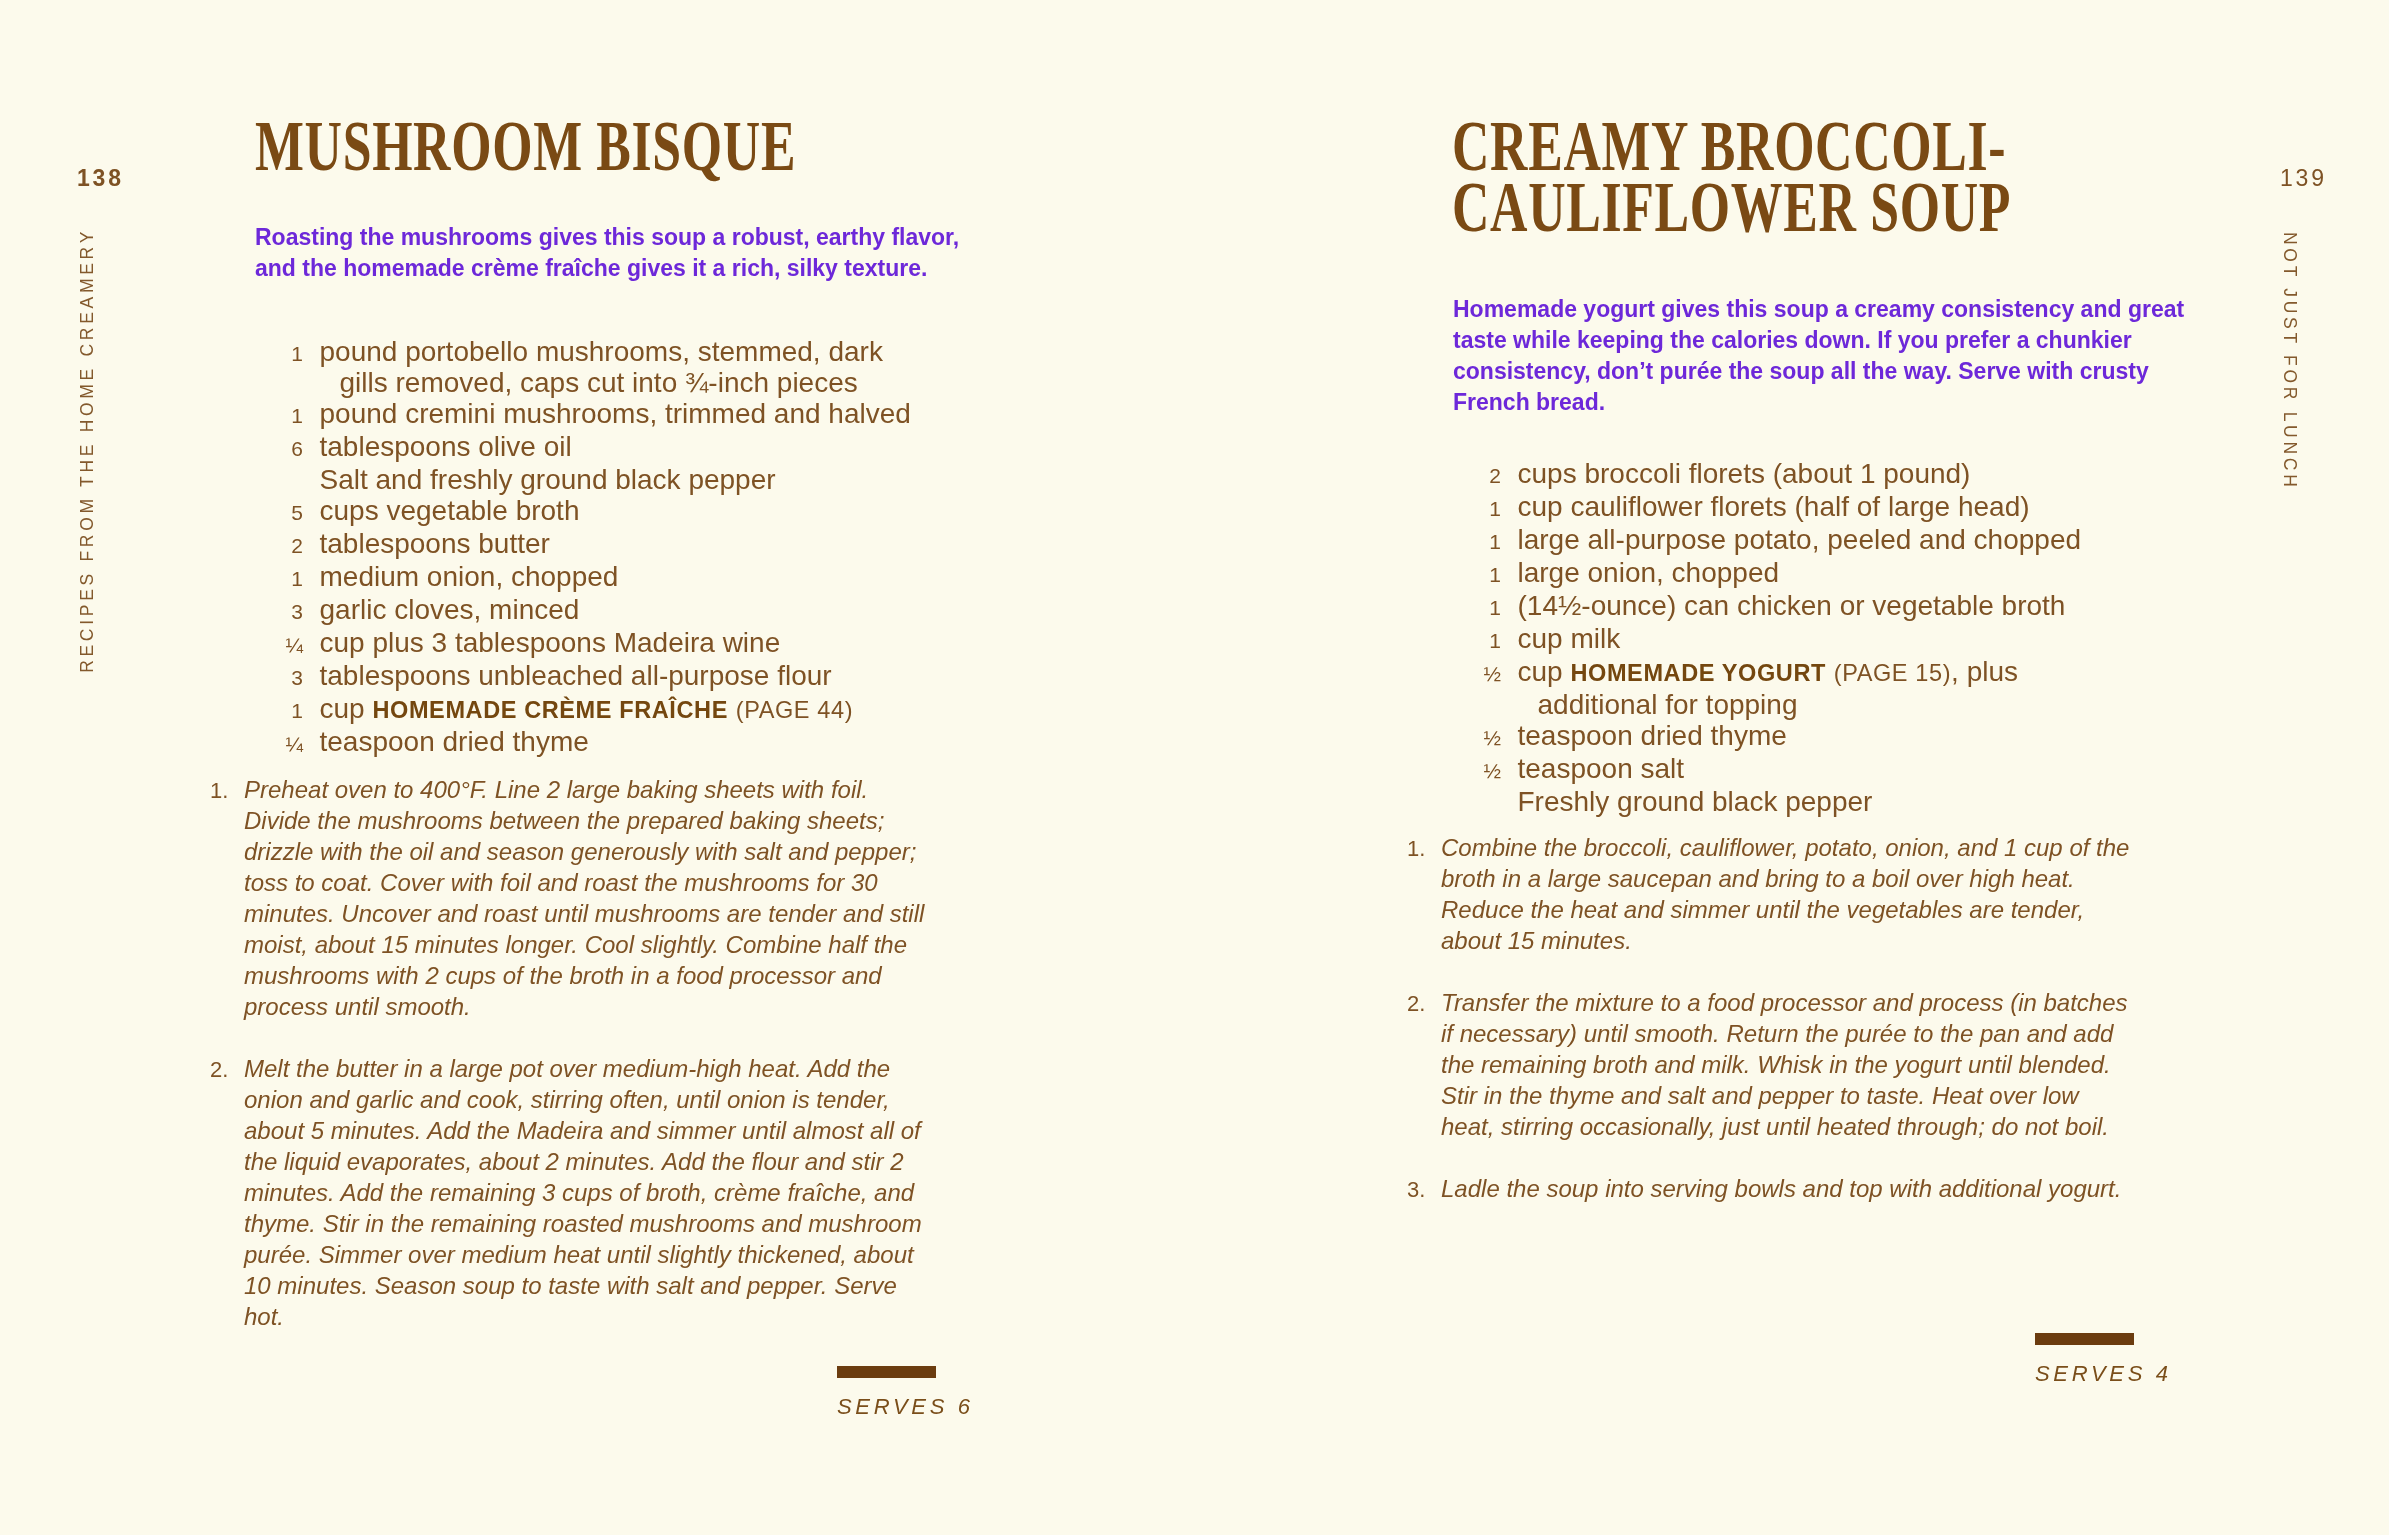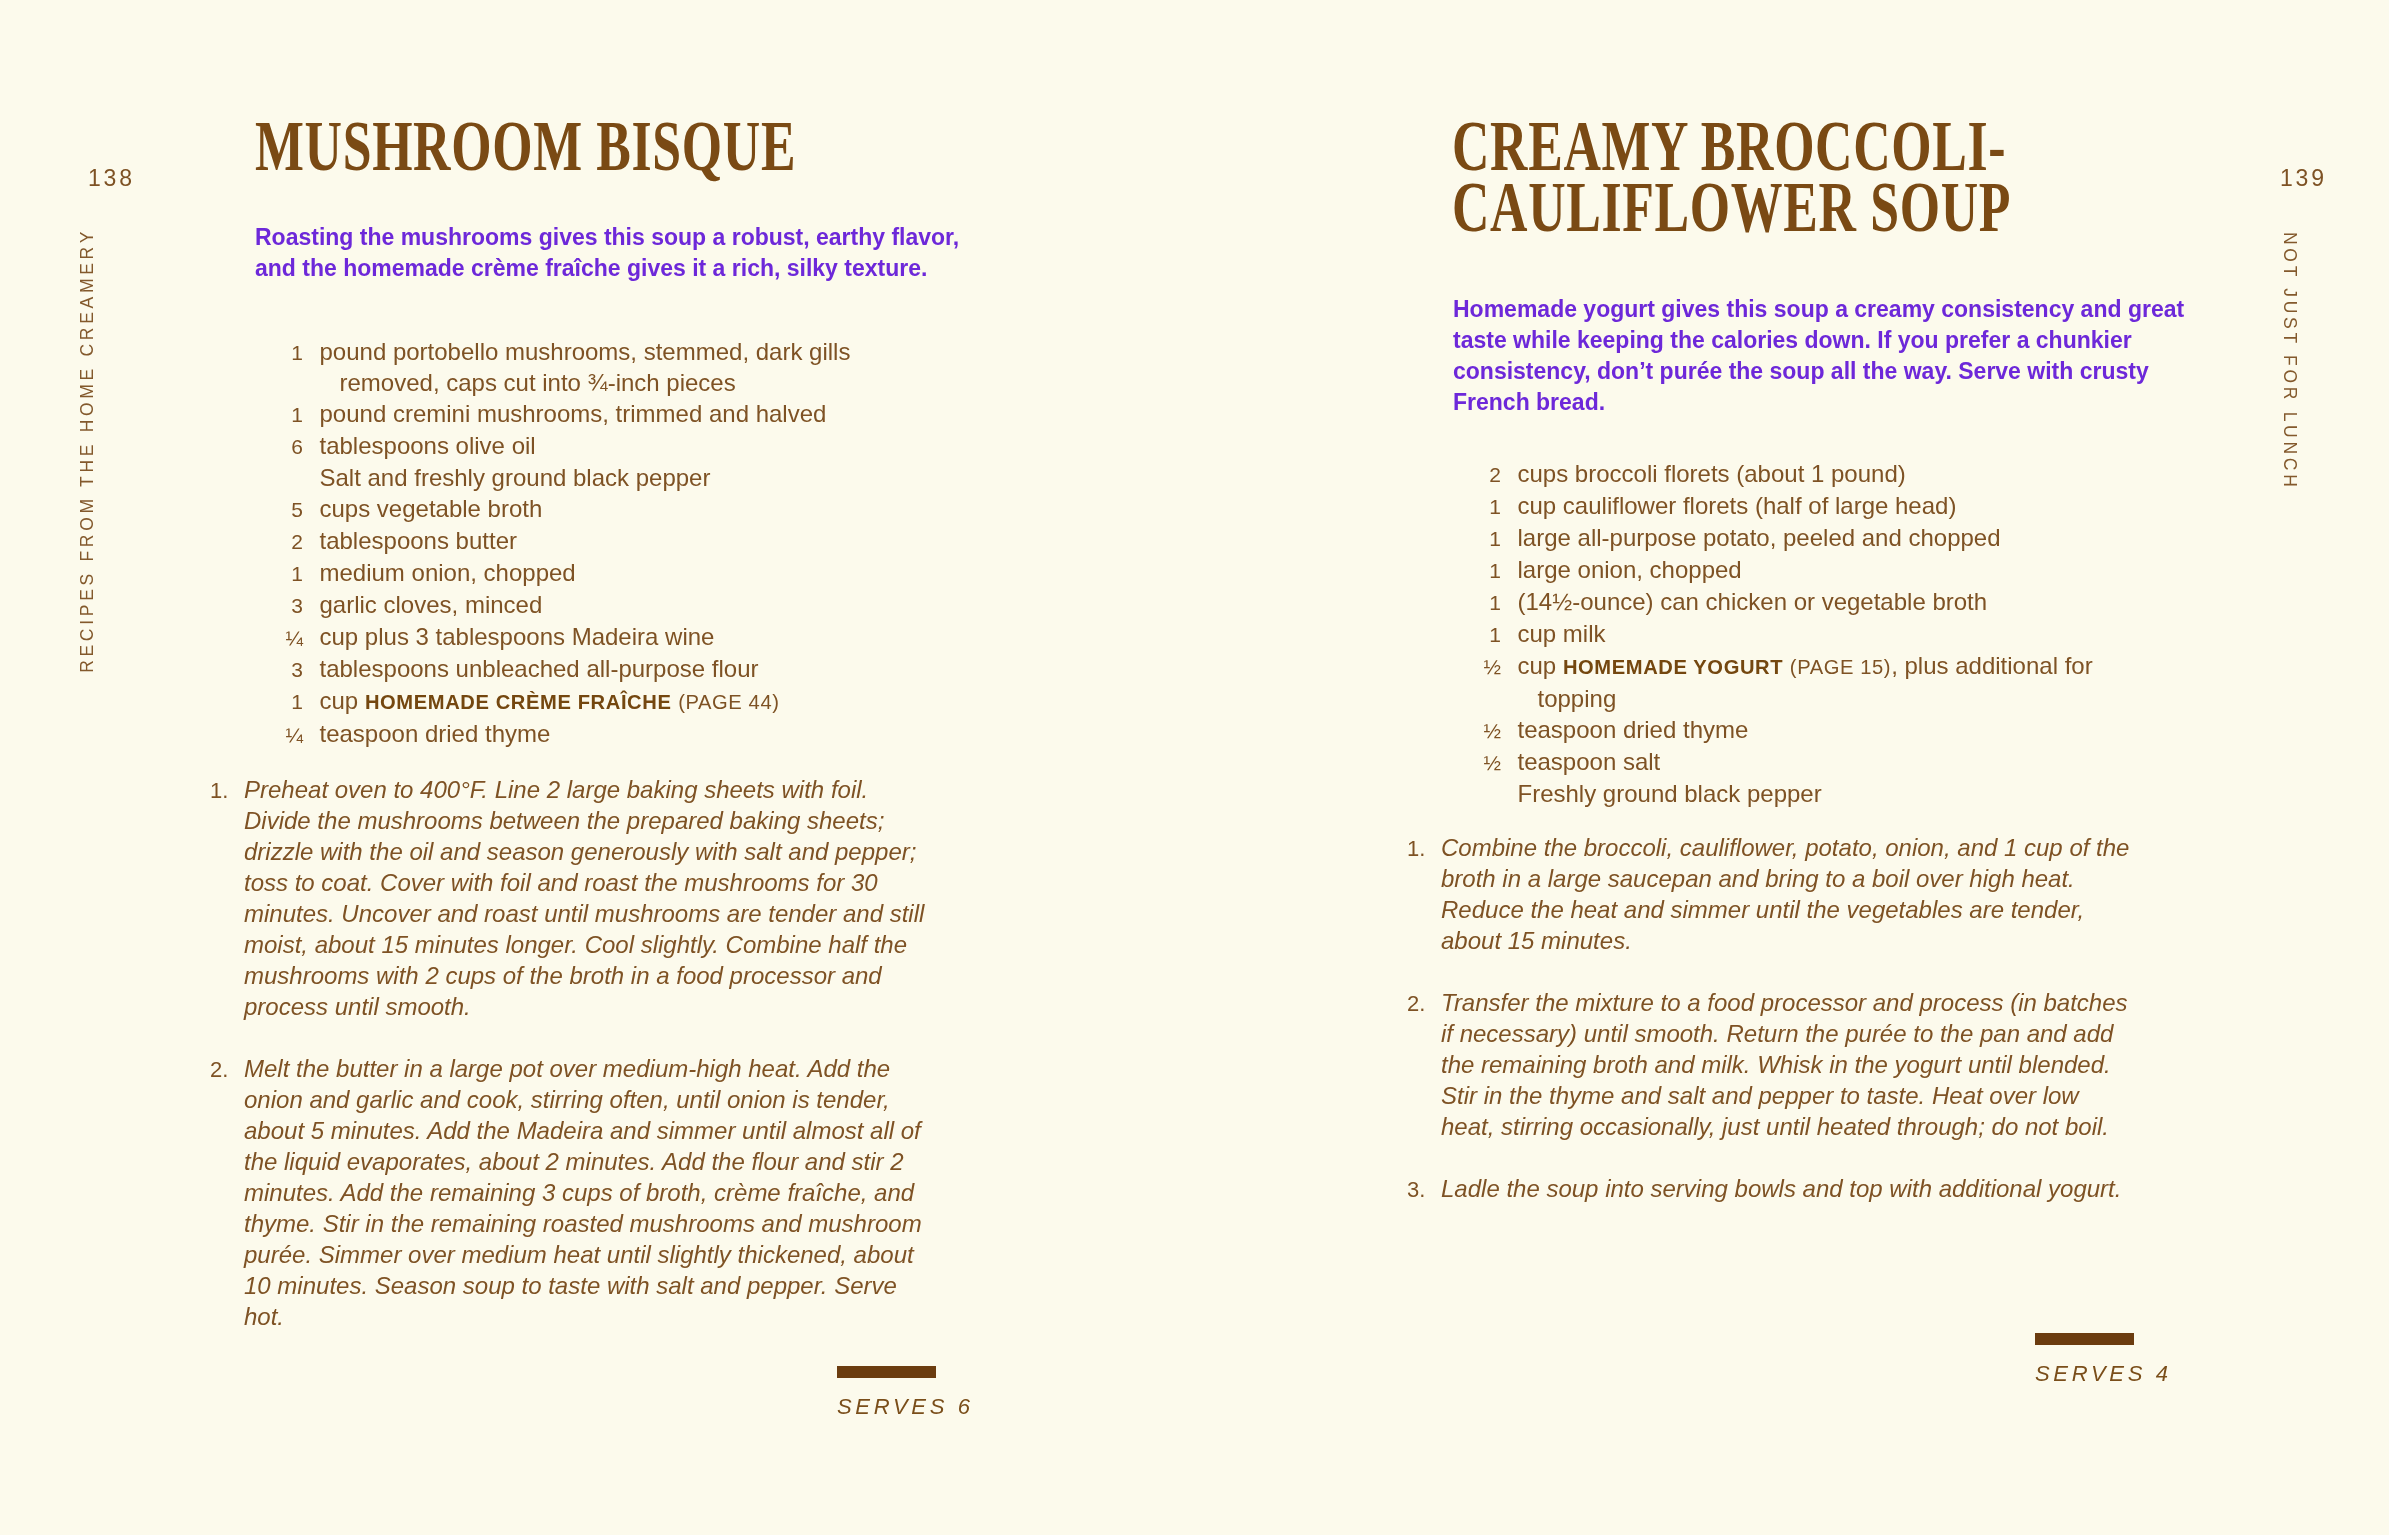--- a/index.html
+++ b/index.html
@@ -46,21 +46,21 @@
     color:#6d28d9;
   }
   .ingredients{position:absolute;}
   .ing-row{display:flex;align-items:baseline;}
   .ing-qty{
     width:48px;text-align:right;flex:none;
     font-size:21px;line-height:31px;color:#7E5224;
   }
   .ing-text{
     margin-left:16.5px;
-    font-size:24px;line-height:31px;color:#7E5224;
+    font-size:28px;line-height:31px;color:#7E5224;
     padding-left:20px;text-indent:-20px;
   }
   #page-left .ing-text{width:579px;}
   #page-right .ing-text{width:593px;}
   .kw{font-weight:700;font-size:0.84em;letter-spacing:0.6px;color:#74470F;}
   .pref{font-size:0.84em;letter-spacing:0.6px;}
 
   .steps{position:absolute;}
   .step{display:flex;align-items:baseline;margin-bottom:31px;}
   .step-num{
@@ -79,21 +79,21 @@
   .serves-label{
     margin-top:15.6px;
     font-size:22px;letter-spacing:3.7px;color:#7A4E1A;
     white-space:nowrap;
   }
 </style>
 </head>
 <body>
 
 <div class="page" id="page-left">
-  <div class="page-number" style="left:88px;top:165px;">138</div>
+  <div class="page-number" style="left:77px;top:165px;font-weight:bold;">138</div>
 
   <div class="side-text up" style="left:77px;top:228px;">RECIPES FROM THE HOME CREAMERY</div>
 
   <h1 class="recipe-title" style="left:255px;top:116px;margin:0;">MUSHROOM BISQUE</h1>
 
   <p class="intro" style="left:255px;top:222px;width:740px;margin:0;">Roasting the mushrooms gives this soup a robust, earthy flavor, and the homemade crème fraîche gives it a rich, silky texture.</p>
 
   <div class="ingredients" style="left:255px;top:336px;">
       <div class="ing-row">
         <div class="ing-qty">1</div>

